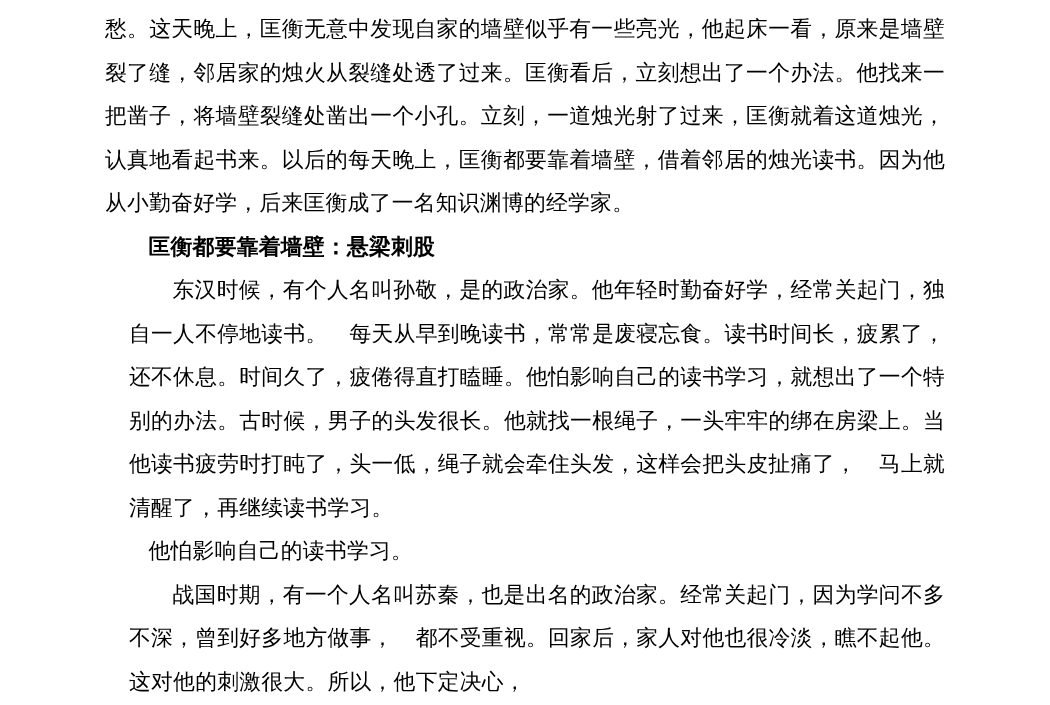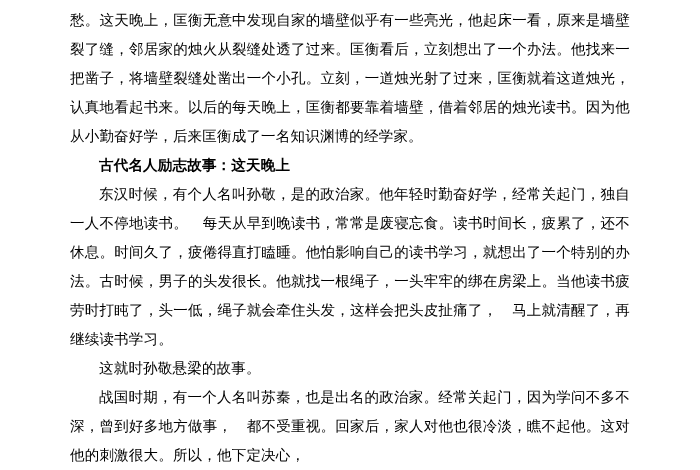--- a/index.html
+++ b/index.html
@@ -35,26 +35,27 @@
   p.para.first {
     text-indent: 0;
   }
   p.heading {
     margin: 0;
     text-indent: 2em;
     font-weight: bold;
   }
   p.spaced-wide {
     word-spacing: 0.15em;
+    margin-left: 16px;
   }
 </style>
 </head>
 <body>
 
 <div class="page">
   <div class="doc-body">
     <p class="para first">愁。这天晚上，匡衡无意中发现自家的墙壁似乎有一些亮光，他起床一看，原来是墙壁裂了缝，邻居家的烛火从裂缝处透了过来。匡衡看后，立刻想出了一个办法。他找来一把凿子，将墙壁裂缝处凿出一个小孔。立刻，一道烛光射了过来，匡衡就着这道烛光，认真地看起书来。以后的每天晚上，匡衡都要靠着墙壁，借着邻居的烛光读书。因为他从小勤奋好学，后来匡衡成了一名知识渊博的经学家。</p>
-    <p class="heading">古代名人励志故事：这天晚上</p>
+    <p class="heading">匡衡都要靠着墙壁：悬梁刺股</p>
     <p class="para spaced-wide">东汉时候，有个人名叫孙敬，是的政治家。他年轻时勤奋好学，经常关起门，独自一人不停地读书。　每天从早到晚读书，常常是废寝忘食。读书时间长，疲累了，还不休息。时间久了，疲倦得直打瞌睡。他怕影响自己的读书学习，就想出了一个特别的办法。古时候，男子的头发很长。他就找一根绳子，一头牢牢的绑在房梁上。当他读书疲劳时打盹了，头一低，绳子就会牵住头发，这样会把头皮扯痛了，　马上就清醒了，再继续读书学习。</p>
-    <p class="para">这就时孙敬悬梁的故事。</p>
+    <p class="para">他怕影响自己的读书学习。</p>
     <p class="para spaced-wide">战国时期，有一个人名叫苏秦，也是出名的政治家。经常关起门，因为学问不多不深，曾到好多地方做事，　都不受重视。回家后，家人对他也很冷淡，瞧不起他。这对他的刺激很大。所以，他下定决心，</p>
   </div>
 </div>
 
 </body></html>

